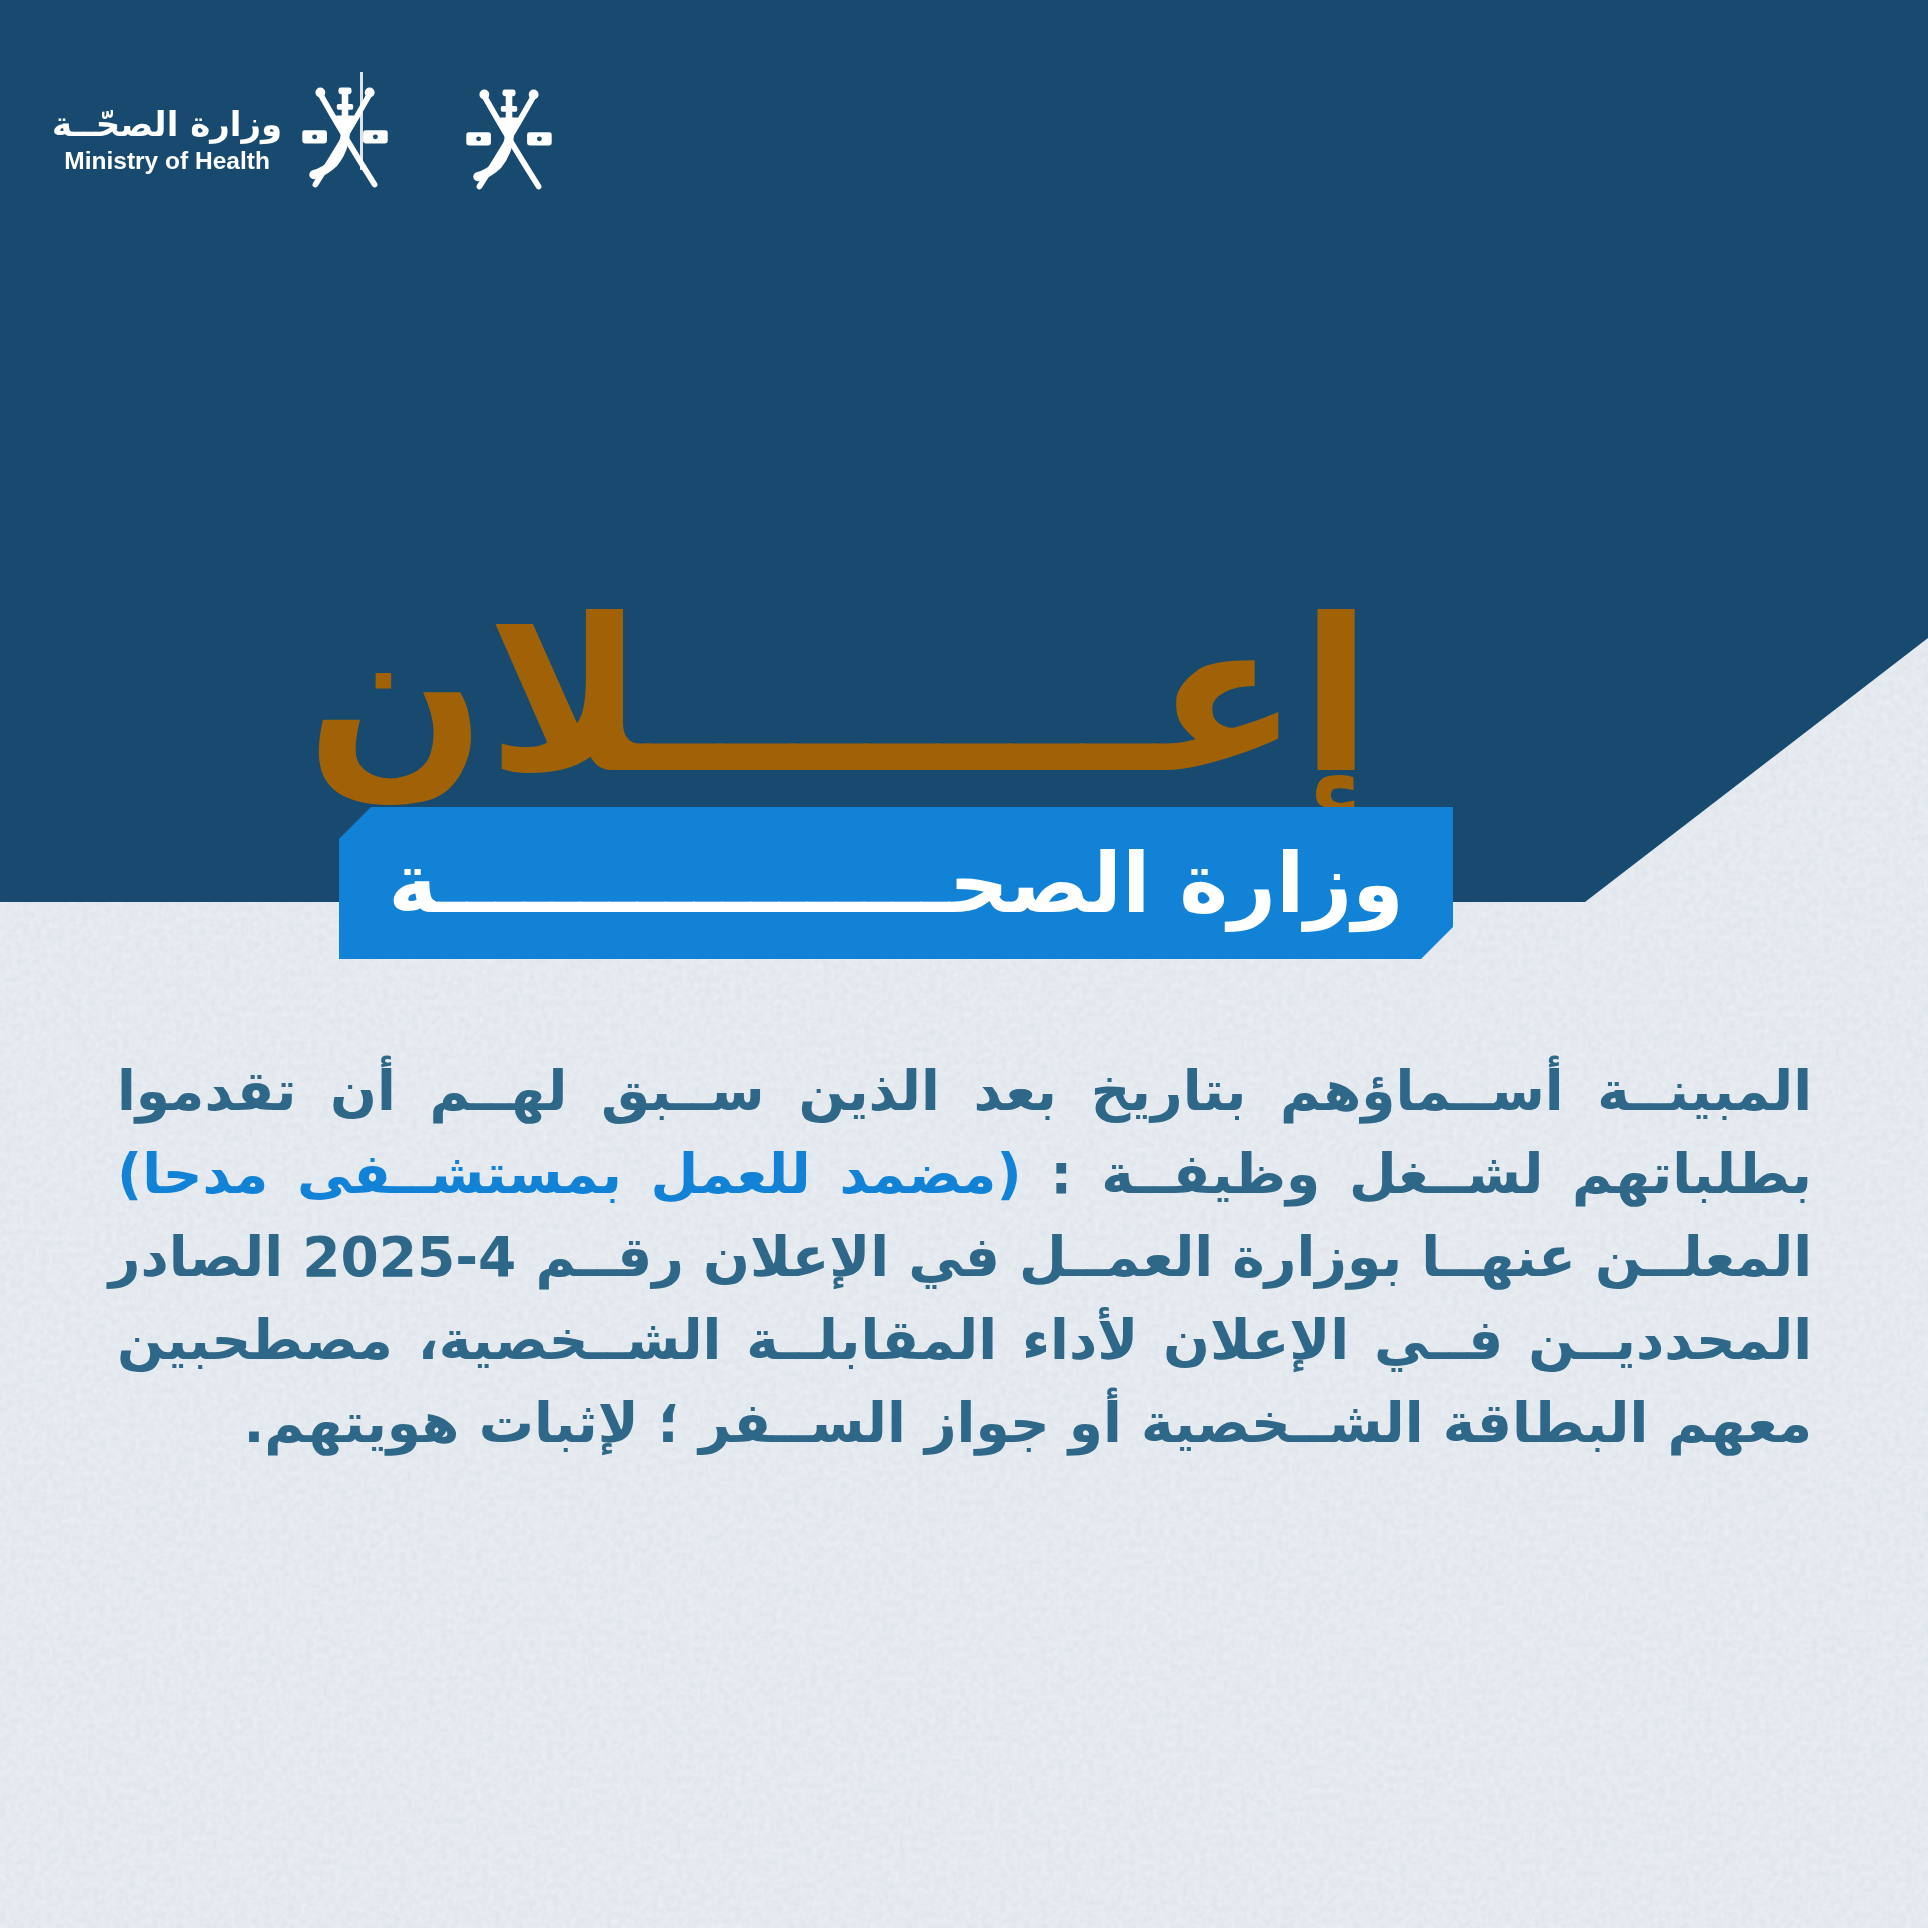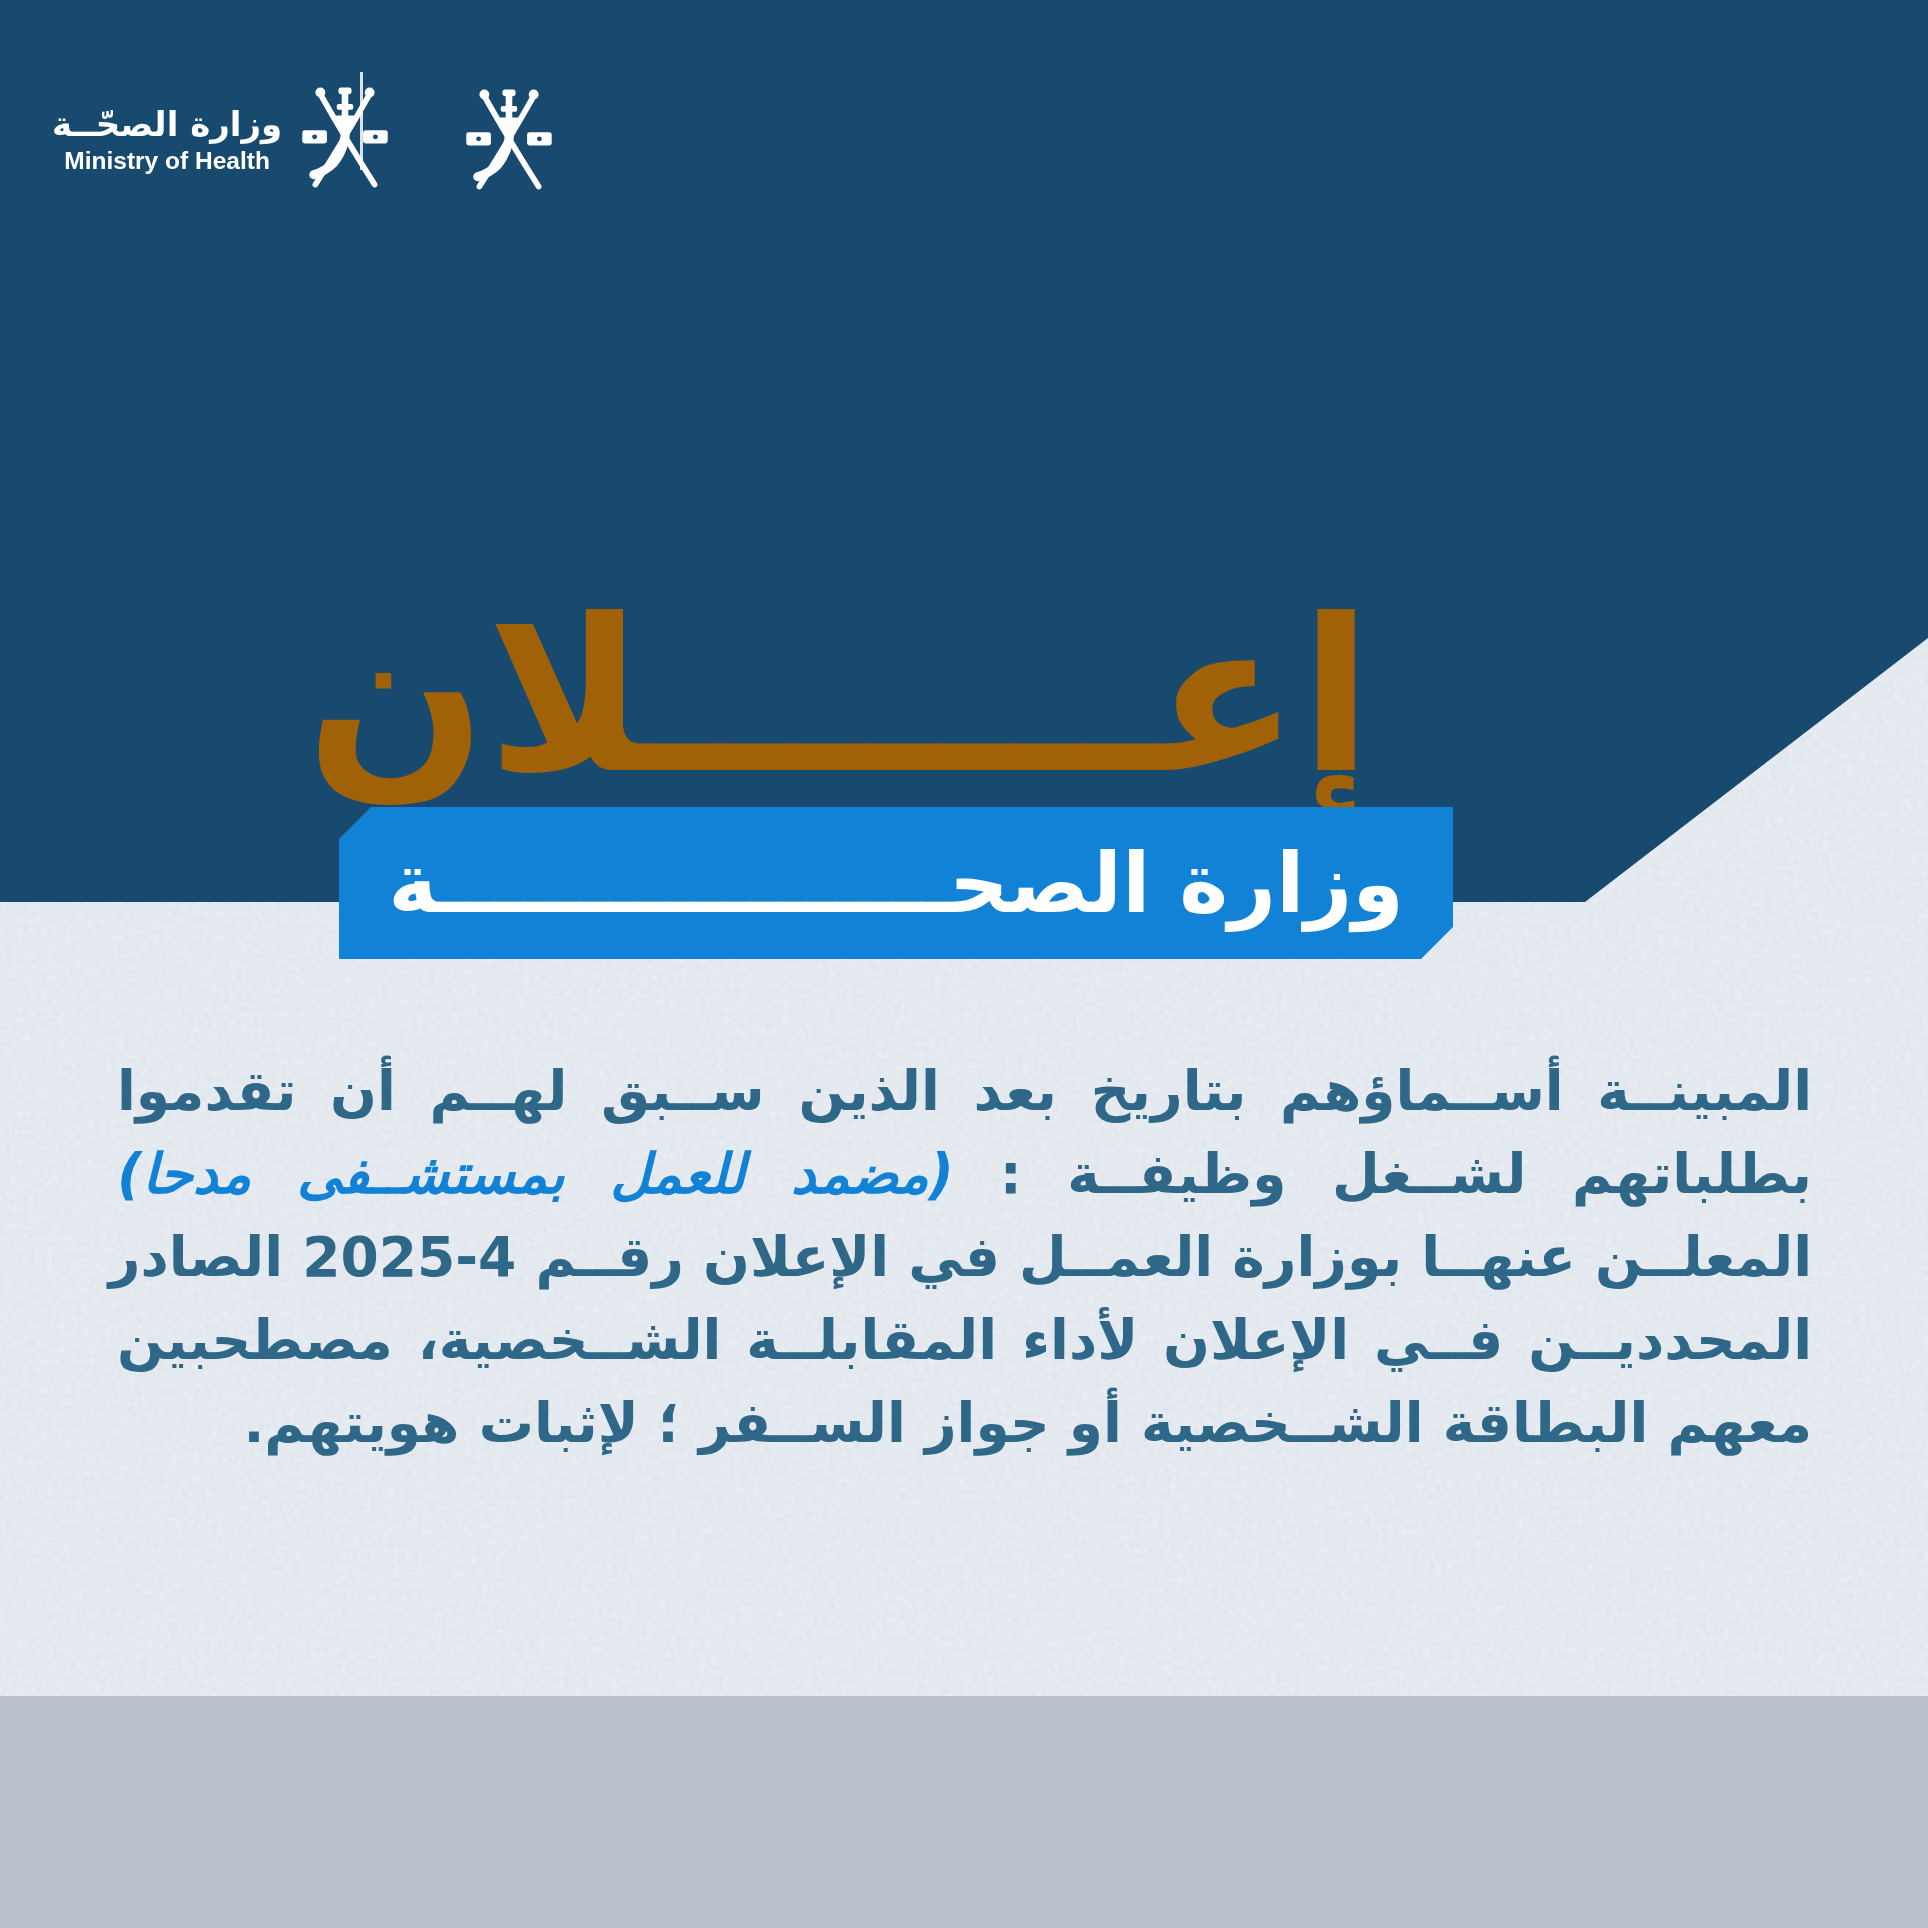--- a/index.html
+++ b/index.html
@@ -1,17 +1,17 @@
 <!DOCTYPE html>
 <html lang="ar" style="font-size:15px"><head>
 <meta charset="utf-8">
 <style>
   html,body{margin:0;padding:0;background:#b9c2cc;}
   .poster{
-    position:relative;width:1928px;height:1696px;overflow:hidden;
+    position:relative;width:1928px;height:1928px;overflow:hidden;
     background:#dce3ea;
     font-family:"DejaVu Sans",sans-serif;
   }
   .texture{position:absolute;left:0;top:0;z-index:0;}
   
   .navy-header{
     position:absolute;left:0;top:0;width:1928px;height:904px;z-index:1;
     background:#174a6e;
     clip-path:polygon(0 0,1928px 0,1928px 638px,1585px 902px,0 902px);
   }
@@ -39,21 +39,21 @@
     display:flex;align-items:center;justify-content:center;
   }
   .banner-text{direction:rtl;color:#fff;font-size:83px;font-weight:bold;white-space:nowrap;}
   
   .body-block{
     position:absolute;left:117px;top:1050px;width:1695px;z-index:2;
     direction:rtl;color:#2e6787;font-weight:bold;font-size:55px;
   }
   .bline{height:83px;line-height:83px;text-align:justify;text-align-last:justify;white-space:nowrap;}
   .bline.last{text-align-last:right;white-space:normal;}
-  .hl{color:#1282d7;font-style:italic;}
+  .hl{color:#1282d7;}
   
   .footer{
     position:absolute;left:0;top:1853px;width:1780px;height:47px;z-index:2;
     display:flex;align-items:center;justify-content:center;gap:13px;
     color:#2b87cd;font-family:"Liberation Sans",sans-serif;
   }
   .handle{font-size:27px;font-weight:bold;letter-spacing:0.5px;}
   .handle.first{margin-right:13px;}
   .fb-f{font-family:"DejaVu Serif",serif;font-size:34px;font-weight:bold;line-height:34px;margin-left:9.4px;}
   .li-badge{

